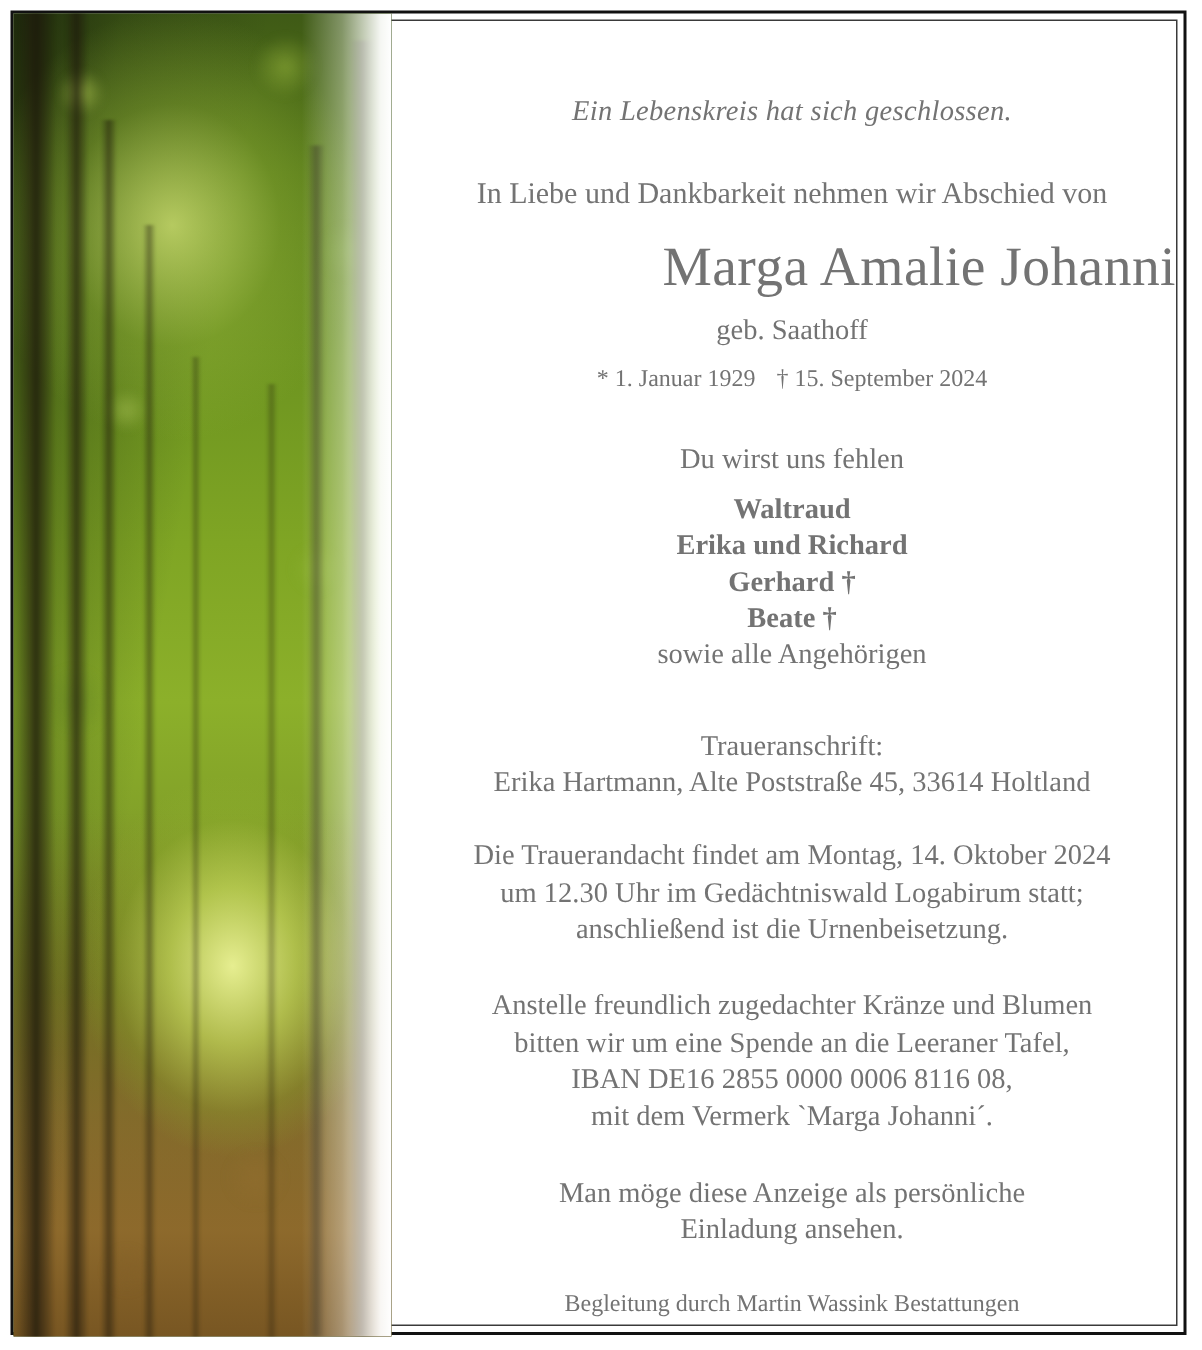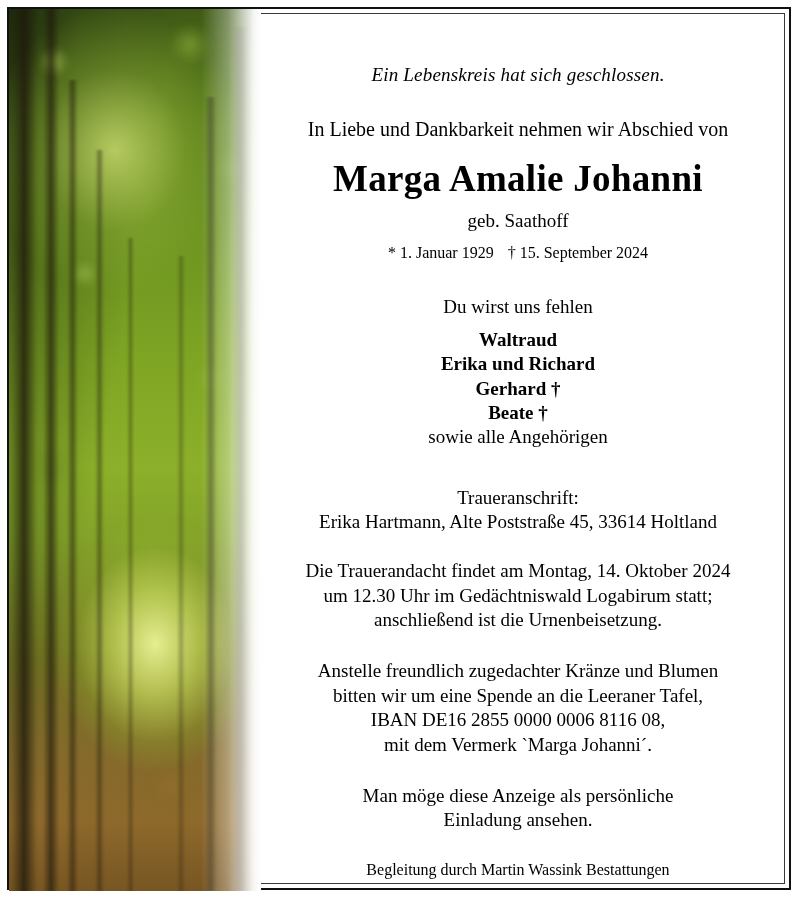--- a/index.html
+++ b/index.html
@@ -105,44 +105,45 @@
   .photo-fade {
     position: absolute;
     right: 0; top: 0; bottom: 0;
     width: 60px;
     background: linear-gradient(to right, rgba(255,255,255,0) 0%, rgba(255,255,255,0.35) 45%, rgba(255,255,255,0.95) 88%, #ffffff 100%);
   }
 
   
   .text-col {
     position: absolute;
-    left: 262px;
+    left: 272px;
     top: 22px;
     width: 512px;
     bottom: 22px;
     text-align: center;
-    color: #000000;
+    color: #737373;
   }
 
   .motto {
     font-style: italic;
     font-size: 19px;
     margin-top: 42px;
     letter-spacing: .2px;
   }
   .intro {
     font-size: 20px;
     margin-top: 32px;
   }
   .name {
     font-size: 37px;
-    font-weight: bold;
+    font-weight: normal;
     margin-top: 16px;
     letter-spacing: .3px;
     white-space: nowrap;
+    text-align: right;
   }
   .maiden {
     font-size: 19px;
     margin-top: 10px;
   }
   .dates {
     font-size: 16px;
     margin-top: 12px;
   }
   .dates .gap { display: inline-block; width: 14px; }

